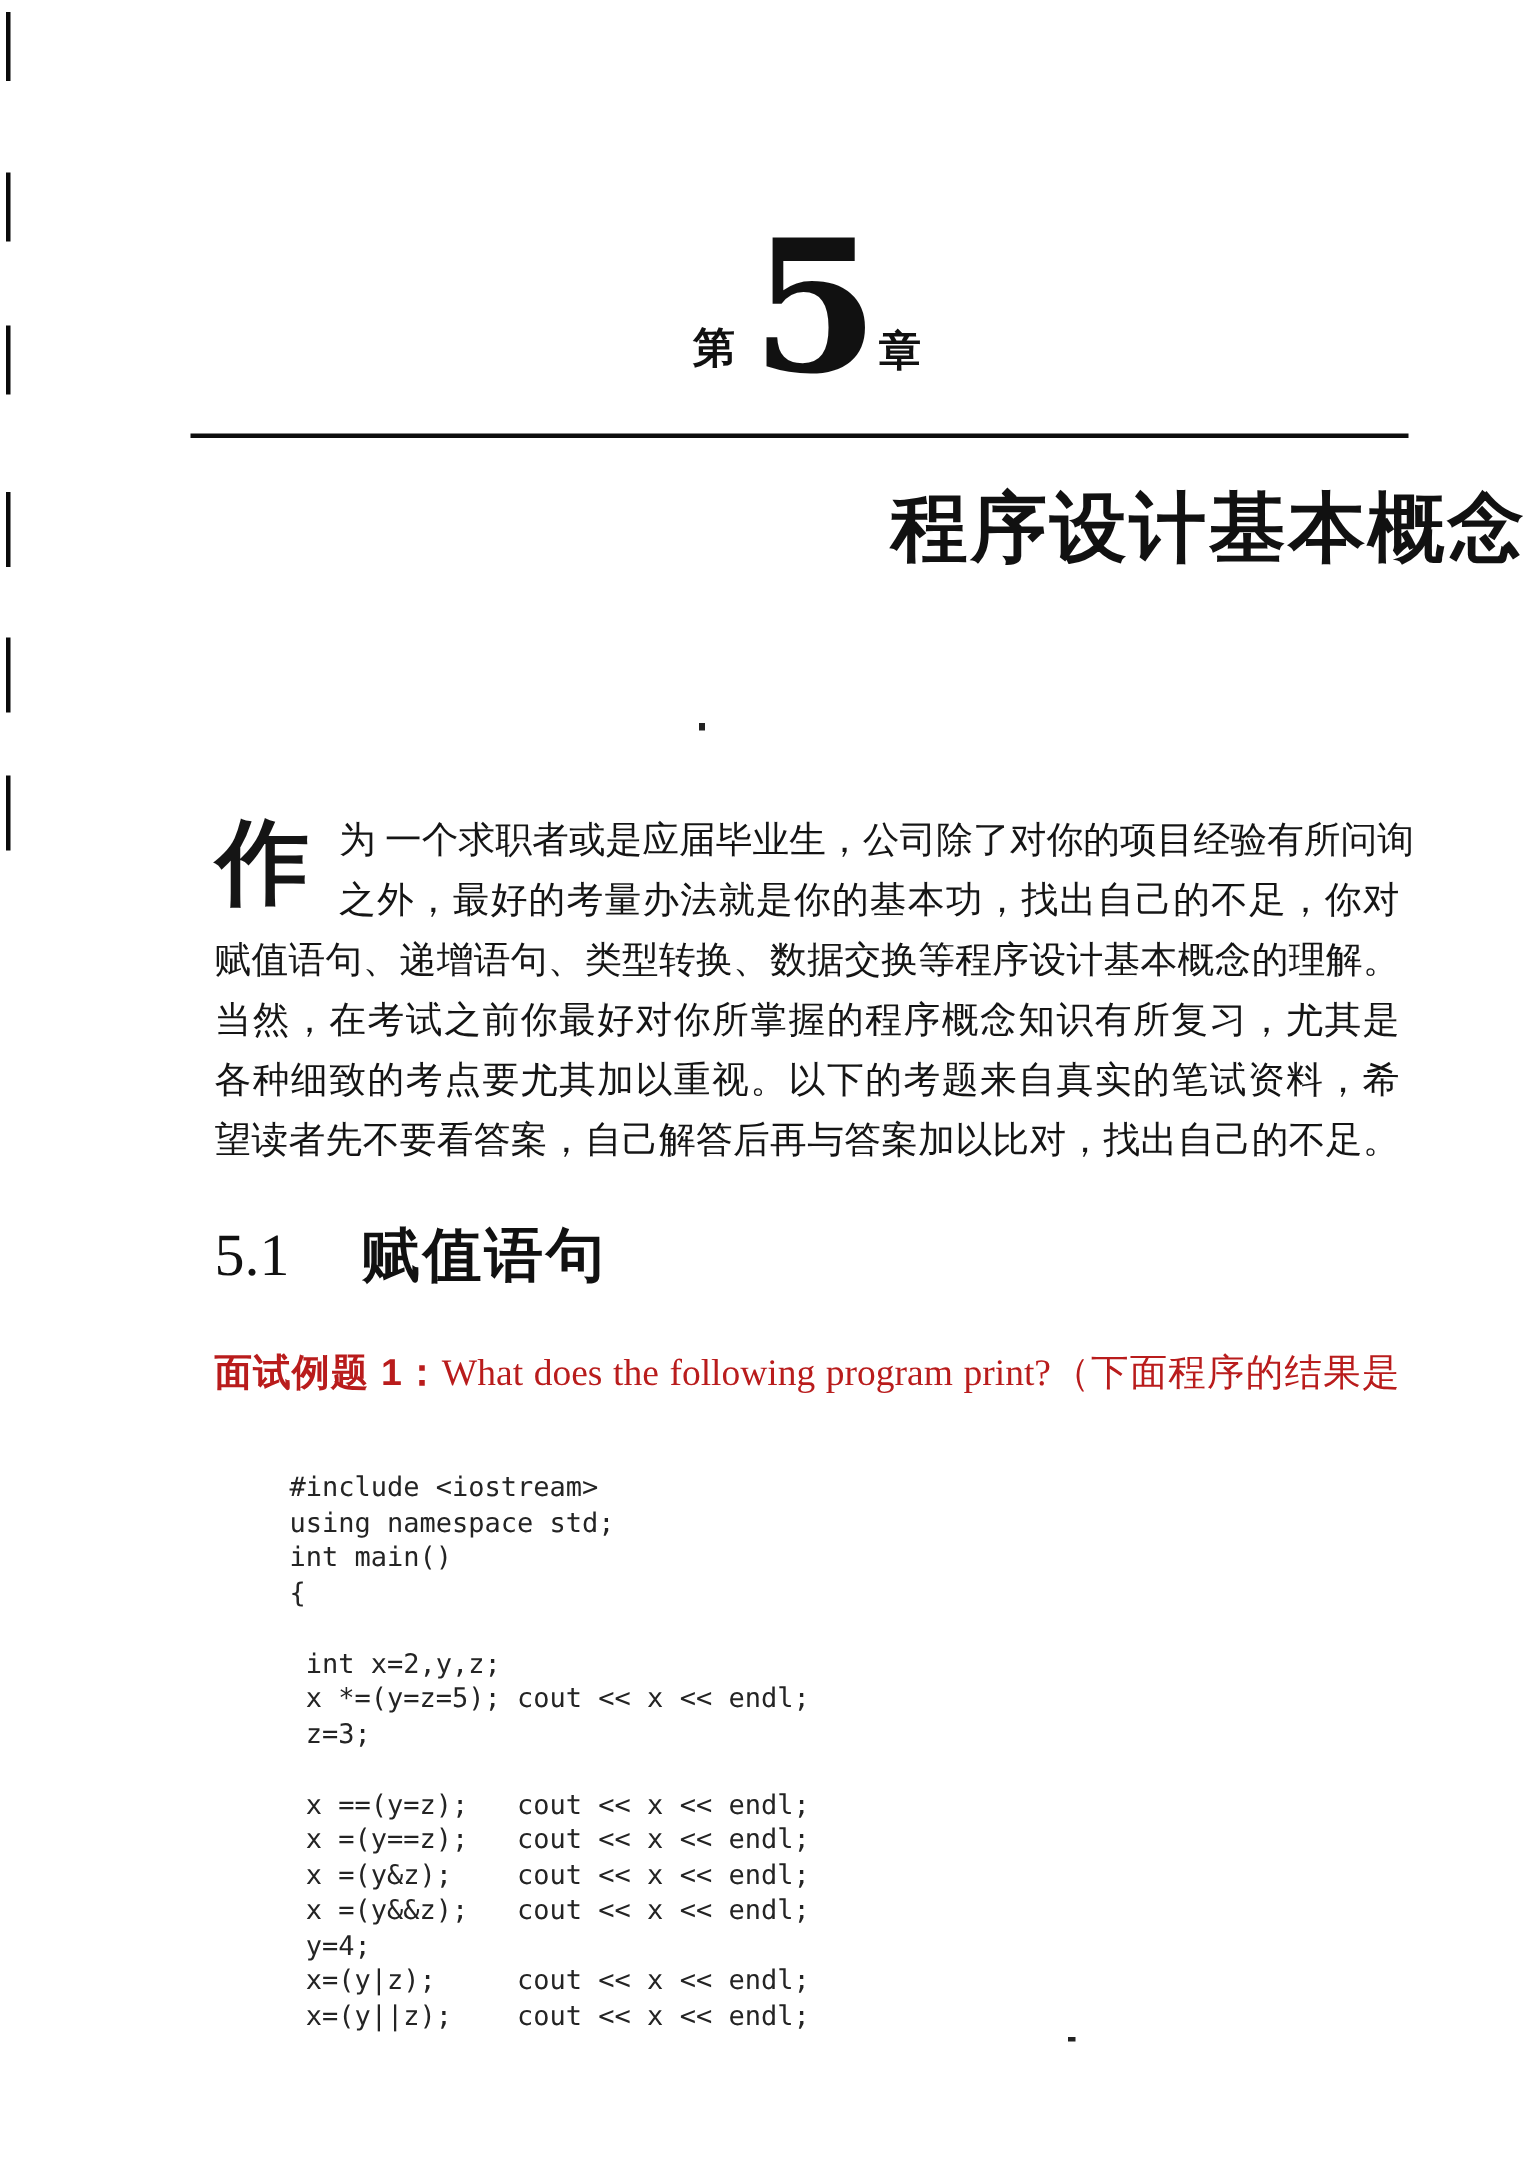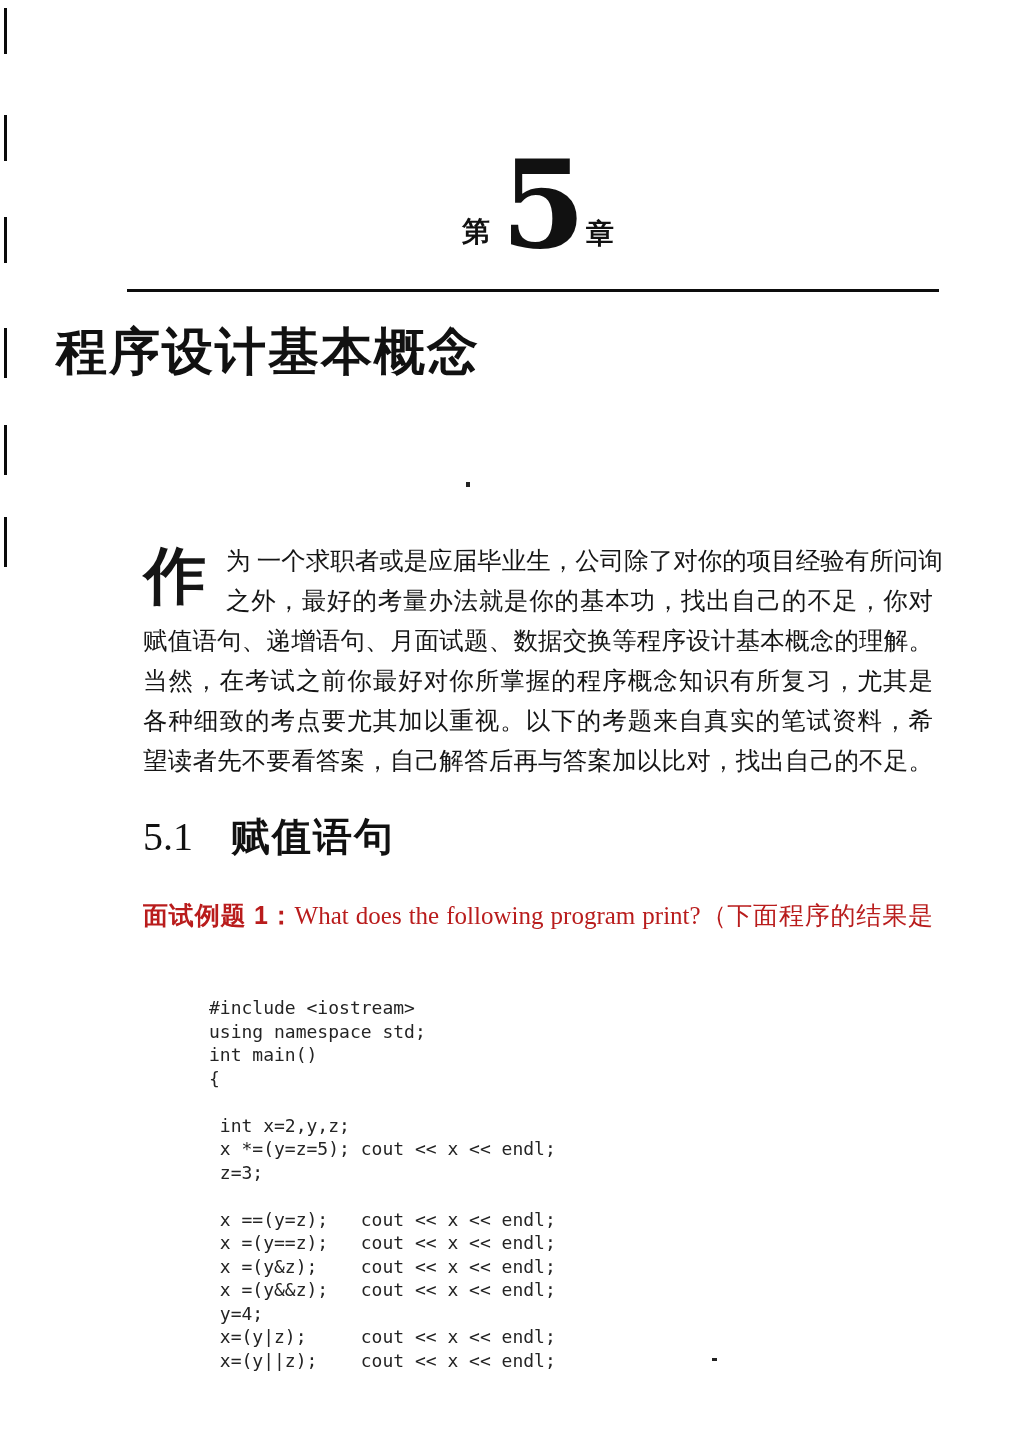--- a/index.html
+++ b/index.html
@@ -43,21 +43,21 @@
   }
   .chapter-rule {
     position: absolute;
     top: 289px; left: 127px;
     width: 812px; height: 3px;
     background: #0d0d0d;
   }
   .page-title {
     position: absolute;
     top: 318px; left: 56px; width: 962px;
-    text-align: left;
+    text-align: right;
     font-family: "Liberation Sans", sans-serif;
     font-weight: bold;
     font-size: 51px;
     letter-spacing: 2px;
   }
 
   
   .intro {
     position: absolute;
     top: 542px; left: 143px; width: 790px;
@@ -90,21 +90,21 @@
     text-align: right;
   }
   .section-number {
     font-family: "Liberation Serif", serif;
     font-size: 40px;
   }
   .section-title {
     font-family: "Liberation Sans", sans-serif;
     font-weight: bold;
     font-size: 39px;
-    margin-left: 38px;
+    margin-left: 48px;
     letter-spacing: 2px;
   }
 
   
   .exercise {
     position: absolute;
     top: 895px; left: 143px; width: 790px;
     font-size: 25px;
     color: #b91c1c;
   }
@@ -117,21 +117,21 @@
   .exercise-line2 { height: 43px; line-height: 40px; }
   .exercise-label {
     font-family: "Liberation Sans", sans-serif;
     font-weight: bold;
   }
 
   
   .code-block {
     position: absolute;
     top: 980px; left: 193px;
-    margin: 16px;
+    margin: 0;
     font-family: "DejaVu Sans Mono", monospace;
     font-size: 18px;
     line-height: 23.5px;
     color: #242424;
     white-space: pre;
   }
 </style>
 </head>
 <body>
 
@@ -152,21 +152,21 @@
   <div class="chapter-rule"></div>
   <div class="page-title">程序设计基本概念</div>
 
   <div class="speck" style="left:466px;top:482px;width:4px;height:5px"></div>
   <div class="speck" style="left:712px;top:1358px;width:5px;height:3px"></div>
 
   <div class="intro">
     <span class="drop-cap">作</span>
     <div class="intro-line indented">为 一个求职者或是应届毕业生，公司除了对你的项目经验有所问询</div>
     <div class="intro-line indented">之外，最好的考量办法就是你的基本功，找出自己的不足，你对</div>
-    <div class="intro-line">赋值语句、递增语句、月面试题、数据交换等程序设计基本概念的理解。</div>
+    <div class="intro-line">赋值语句、递增语句、类型转换、数据交换等程序设计基本概念的理解。</div>
     <div class="intro-line">当然，在考试之前你最好对你所掌握的程序概念知识有所复习，尤其是</div>
     <div class="intro-line">各种细致的考点要尤其加以重视。以下的考题来自真实的笔试资料，希</div>
     <div class="intro-line">望读者先不要看答案，自己解答后再与答案加以比对，找出自己的不足。</div>
   </div>
 
   <div class="section-heading">
     <span class="section-number">5.1</span>
     <span class="section-title">赋值语句</span>
   </div>
 

